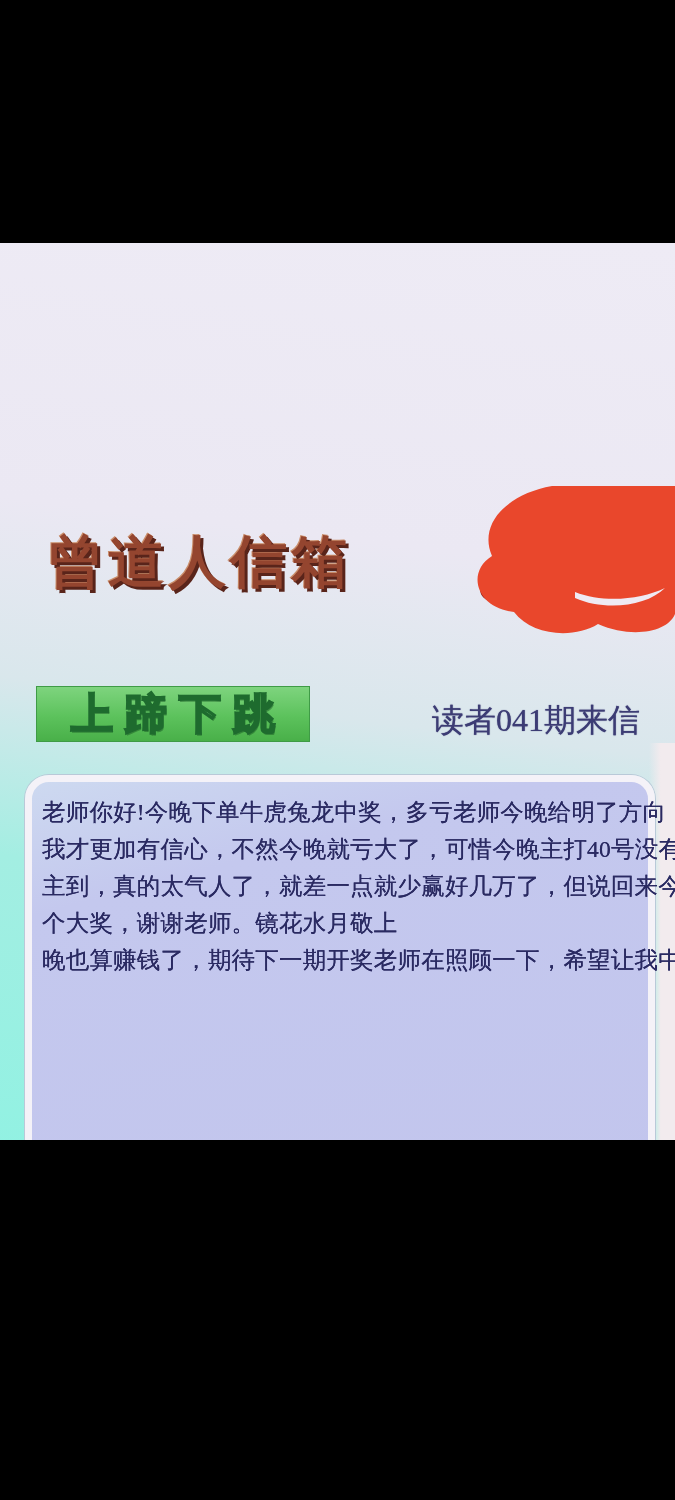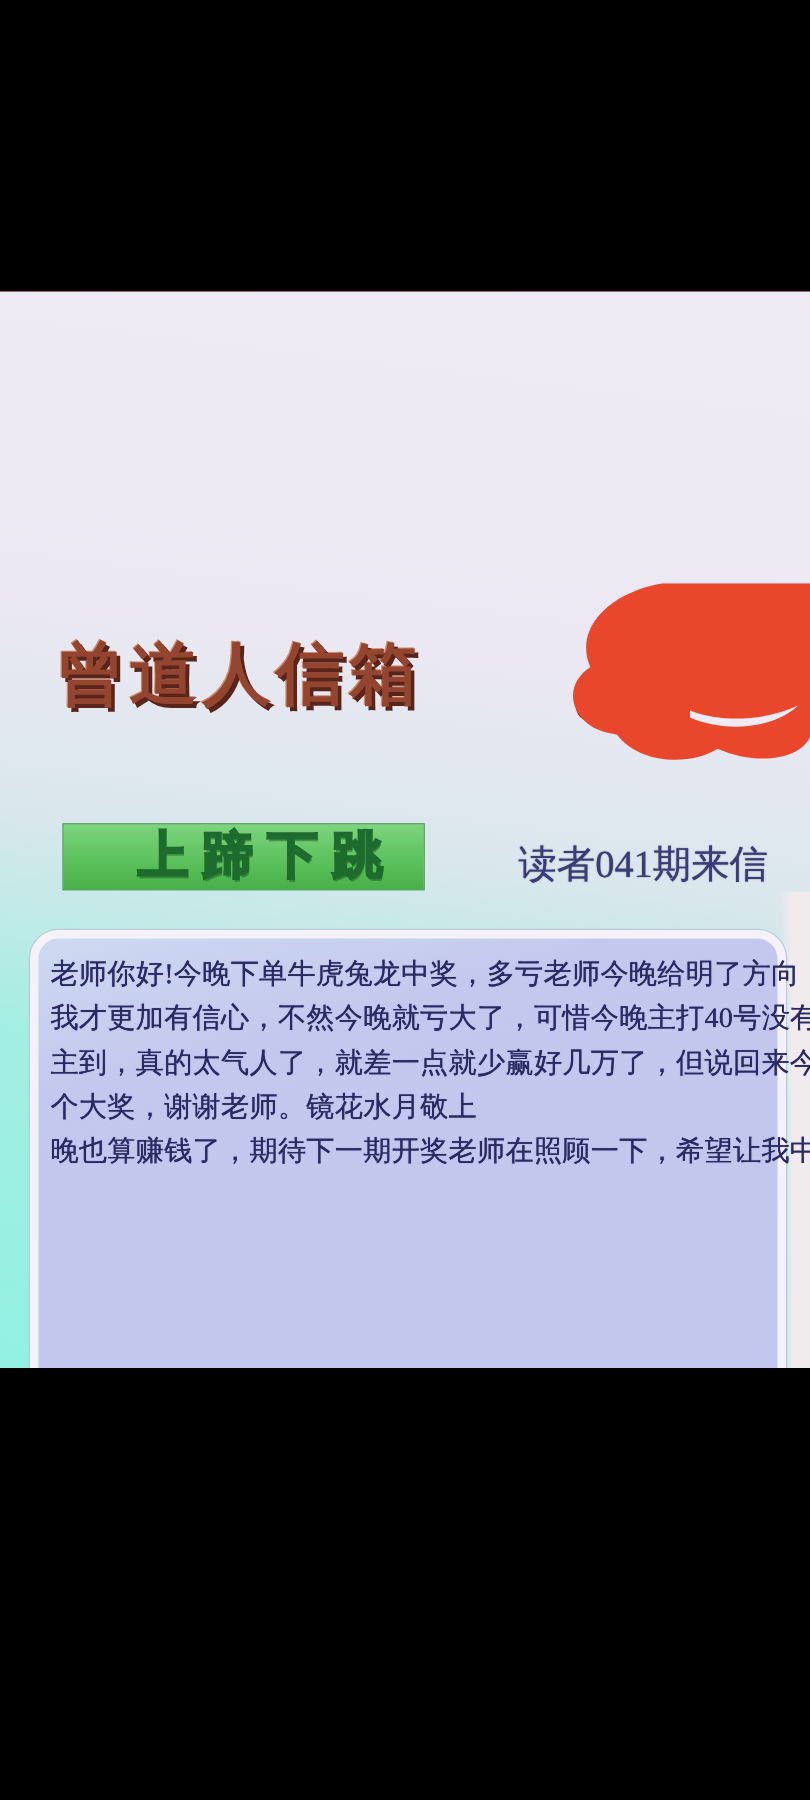--- a/index.html
+++ b/index.html
@@ -1,32 +1,32 @@
 <!DOCTYPE html>
 <html><head>
 <meta charset="utf-8">
 <style>
   html,body{margin:0;padding:0;background:#000;}
   #stage{position:relative;width:675px;height:1140px;margin:0 auto;overflow:hidden;
-         font-family:"Liberation Serif","DejaVu Serif",serif;background:#be185d;}
+         font-family:"Liberation Serif","DejaVu Serif",serif;background:#c2410c;}
   .bar{position:absolute;left:0;width:675px;background:#000;}
   #top-bar{top:0;height:243px;}
   #bottom-bar{top:1281px;height:219px;}
   #content{position:absolute;left:0;top:243px;width:675px;height:1038px;
            background:linear-gradient(187deg,#eeebf5 0%,#ebe8f3 30%,#d9e7ec 46%,#a3eee2 62%,#8af3e3 100%);}
   #right-edge{position:absolute;left:649px;top:500px;width:26px;height:470px;
               background:linear-gradient(to left,#f2ebee 55%,rgba(242,235,238,0));}
   #main-title{position:absolute;left:47px;top:281px;font-size:57px;font-weight:bold;
               letter-spacing:4px;color:#94452f;white-space:nowrap;
               text-shadow:3px 3px 0 #59241a,-1px -1px 0 #c98d6a;}
   #slogan{position:absolute;left:52px;top:375px;font-size:35px;font-weight:bold;
           letter-spacing:1px;color:#57a957;white-space:nowrap;text-shadow:1px 2px 1px #3f7f43;}
-  #tag-box{position:absolute;left:52px;top:443px;width:272px;height:54px;
+  #tag-box{position:absolute;left:36px;top:443px;width:272px;height:54px;
            background:linear-gradient(180deg,#7ed47e 0%,#5cc25c 55%,#49b049 100%);
-           border:1px solid #3f9b46;display:flex;align-items:flex-end;justify-content:center;padding-left:28px;}
+           border:1px solid #3f9b46;display:flex;align-items:center;justify-content:center;}
   #tag-text{font-size:42px;font-weight:bold;letter-spacing:12px;margin-left:12px;
             color:#8fe08f;-webkit-text-stroke:2px #1e6b2e;text-shadow:1px 2px 0 rgba(20,80,30,.45);}
   #reader-label{position:absolute;left:432px;top:456px;font-size:32px;color:#3c3c74;
                 white-space:nowrap;font-weight:normal;text-shadow:0 0 1px #3c3c74;}
   #letter-box{position:absolute;left:25px;top:505px;width:630px;height:688px;
               box-sizing:border-box;border:7px solid #f4f2f8;border-radius:24px;
               background:linear-gradient(165deg,#cdd9f0 0%,#c4c8ee 16%,#c2c5ed 72%,#c7caf0 100%);
               box-shadow:0 0 0 1px #b9c9d8;margin-top:27px;}
   .letter-lines{position:absolute;left:10px;top:12px;right:4px;}
   .letter-lines .ln{height:37px;line-height:37px;font-size:23.5px;letter-spacing:.2px;

